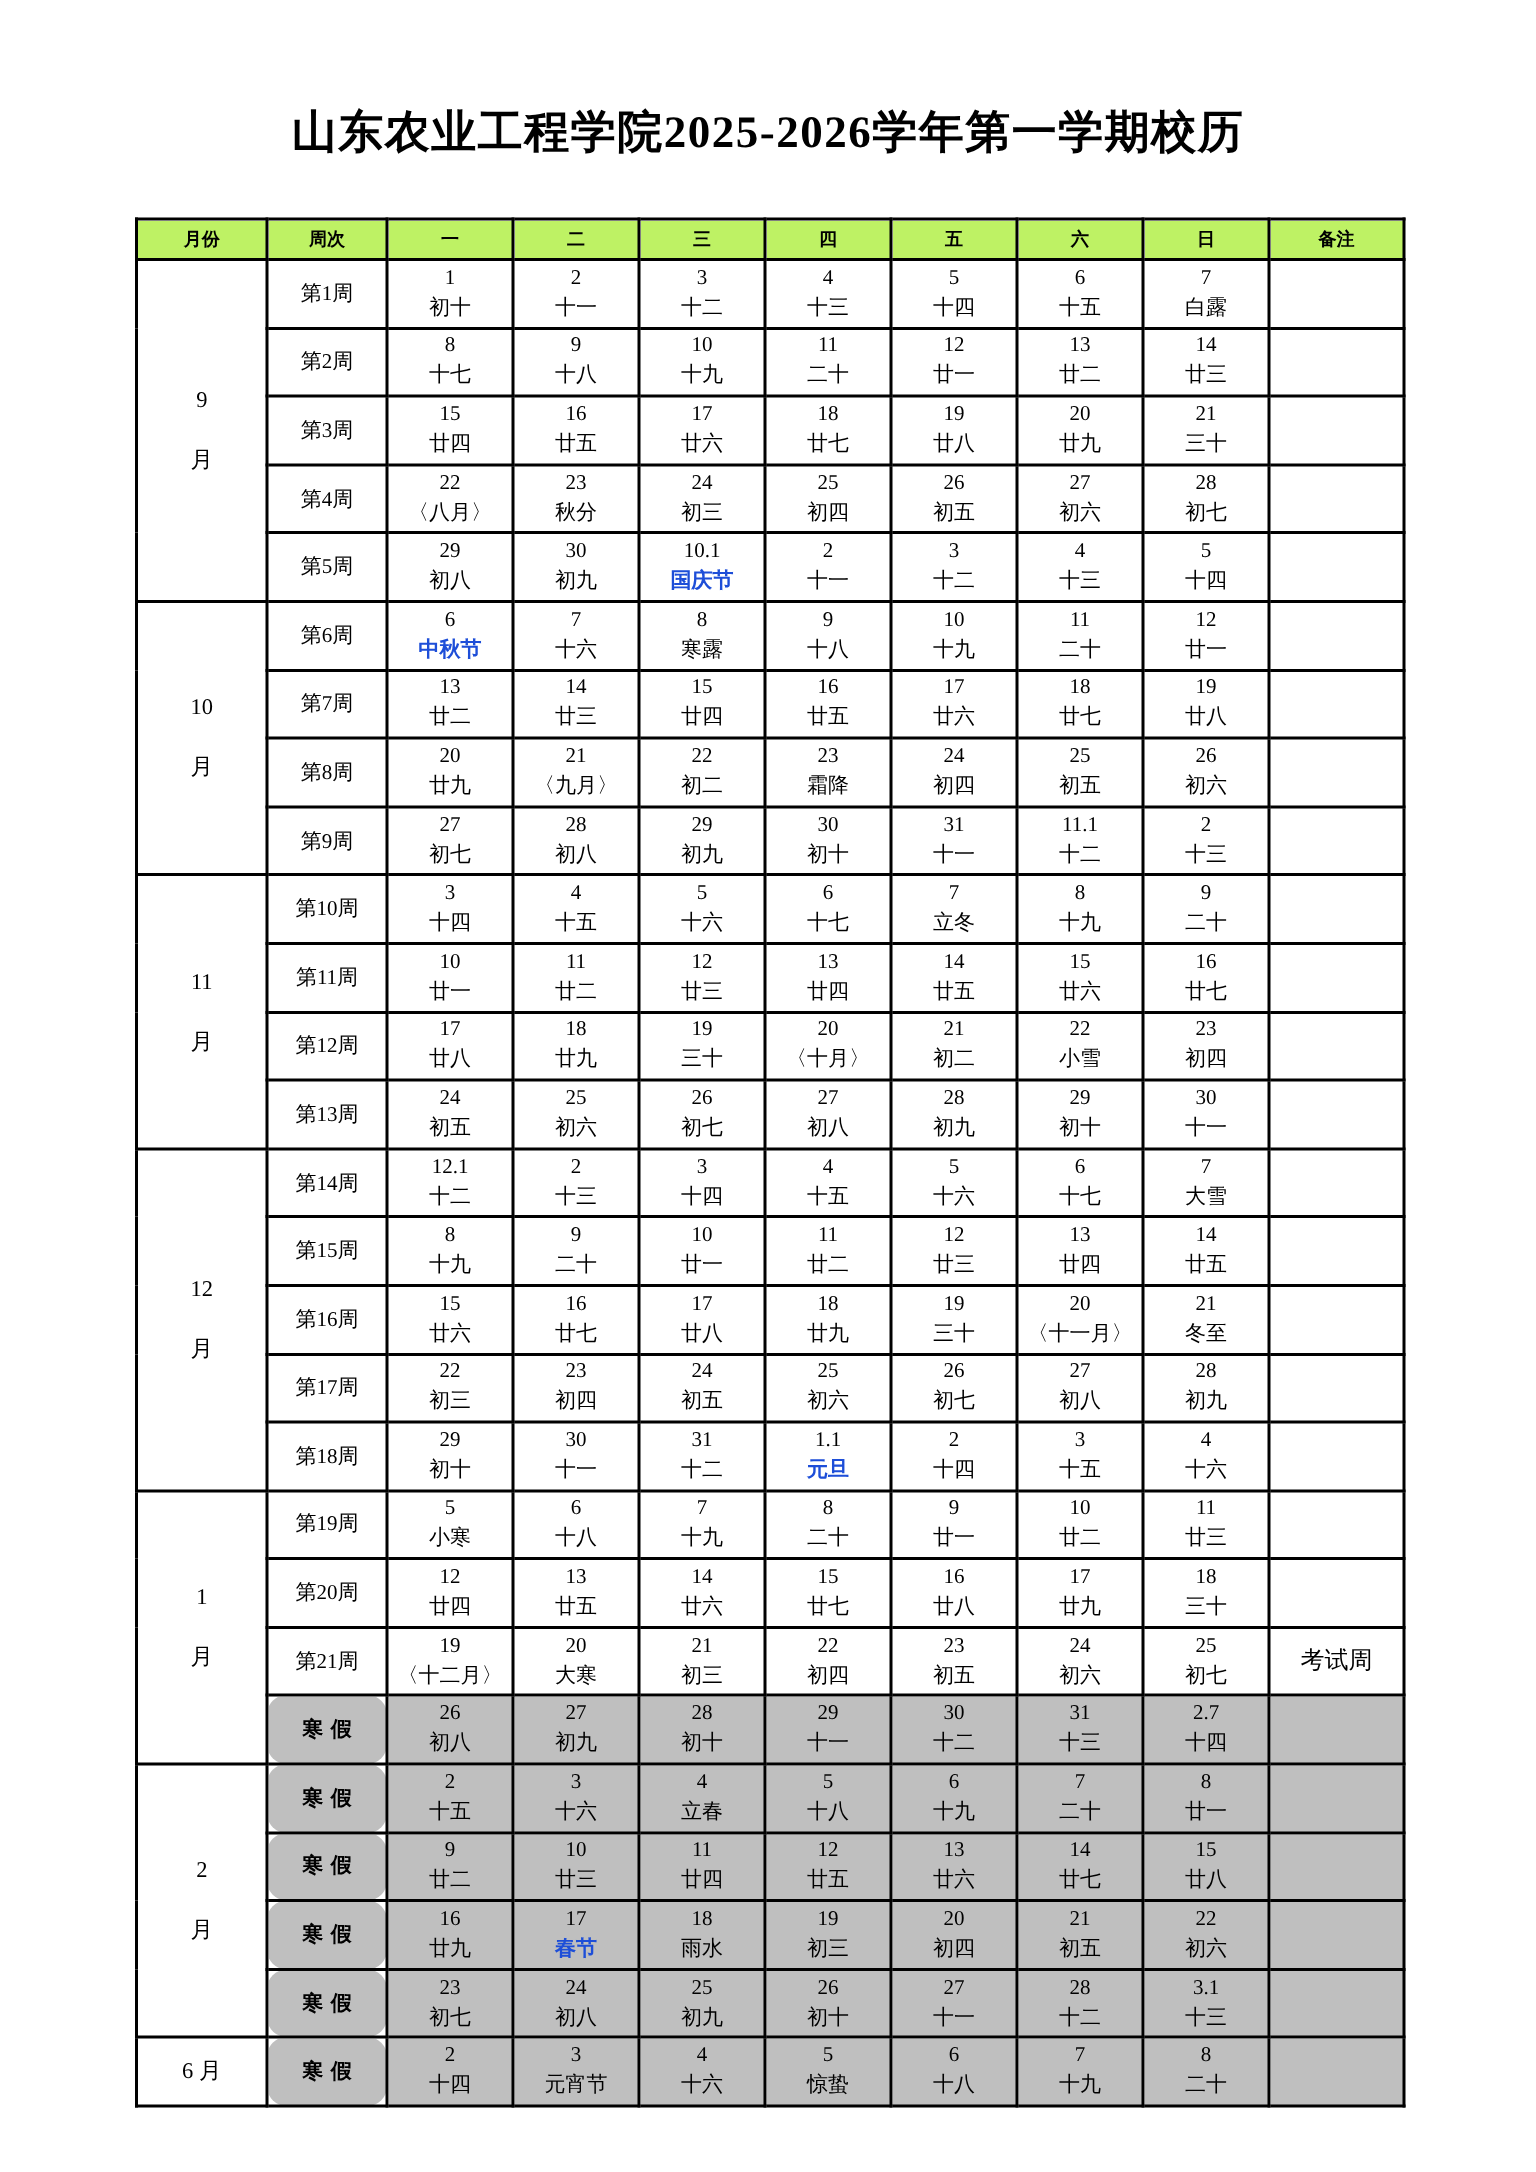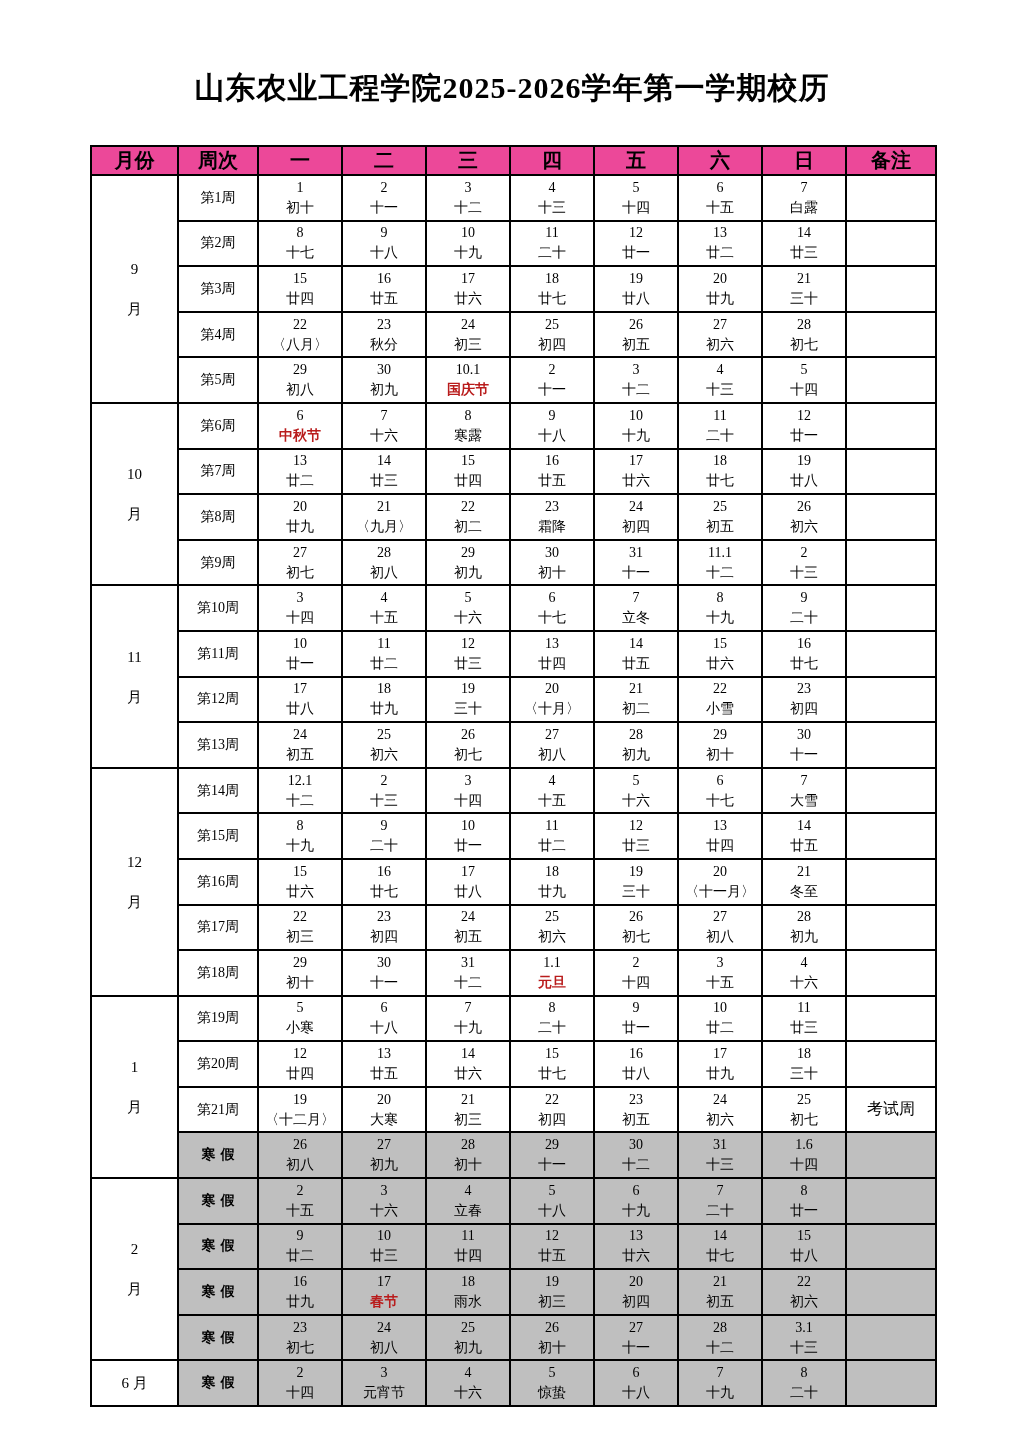--- a/index.html
+++ b/index.html
@@ -33,36 +33,36 @@
   table.cal th, table.cal td {
     border: 2px solid #000;
     text-align: center;
     vertical-align: middle;
     padding: 0;
     overflow: hidden;
   }
   thead tr { height: 27px; }
   tbody tr { height: 45.6px; }
   thead th {
-    background: #ec4899;
-    font-size: 20px;
+    background: #bef264;
+    font-size: 12px;
     font-weight: bold;
   }
   td.month {
     background: #ffffff;
     font-size: 15px;
   }
   td.month div { line-height: 18px; }
   td.month div + div { margin-top: 22px; }
-  td.week { font-size: 14px; }
+  td.week { font-size: 14px; border-radius: 13px; }
   td.week.vac { letter-spacing: 5px; text-indent: 5px; font-weight: bold; }
   td.day { font-size: 14px; }
   .dnum { line-height: 20px; font-size: 14px; }
   .dsub { line-height: 20px; font-size: 14px; }
-  .dsub.hl { color: #b91c1c; font-weight: bold; }
+  .dsub.hl { color: #1d4ed8; font-weight: bold; }
   td.remark { font-size: 16px; }
   td.vac { background: #BFBFBF; }
 </style>
 </head>
 <body>
 
 <div class="page">
   <h1 class="title">山东农业工程学院2025-2026学年第一学期校历</h1>
 
   <table class="cal">
@@ -805,21 +805,21 @@
           </td>
           <td class="day vac">
             <div class="dnum">30</div>
             <div class="dsub">十二</div>
           </td>
           <td class="day vac">
             <div class="dnum">31</div>
             <div class="dsub">十三</div>
           </td>
           <td class="day vac">
-            <div class="dnum">1.6</div>
+            <div class="dnum">2.7</div>
             <div class="dsub">十四</div>
           </td>
           <td class="remark vac"></td>
         </tr>
         <tr>
           <td class="month" rowspan="4">
             <div>2</div>
             <div>月</div>
           </td>
           <td class="week vac">寒假</td>

